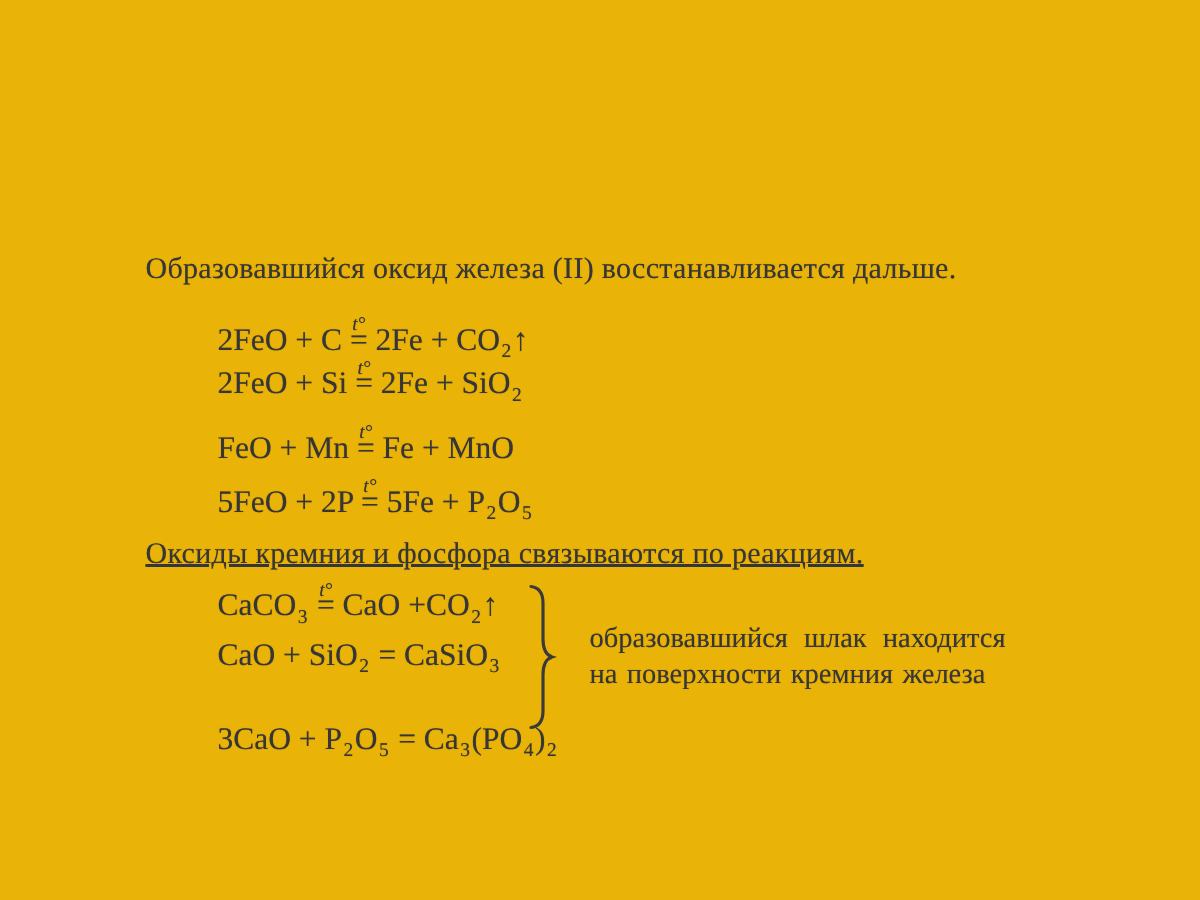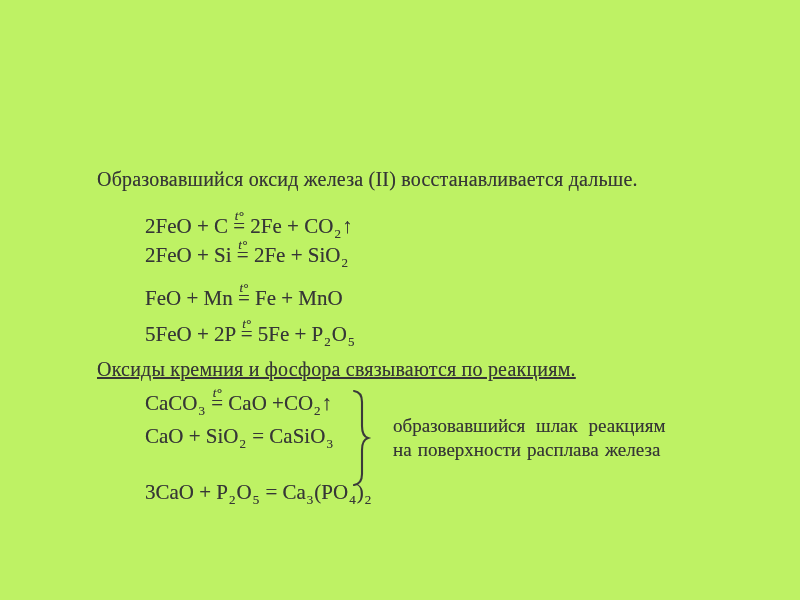--- a/index.html
+++ b/index.html
@@ -32,21 +32,21 @@
     font-size:13px;font-style:italic;white-space:nowrap;
   }
   .brace{position:absolute;left:350px;top:389px;}
   .note{position:absolute;left:393px;top:414px;font-size:19px;line-height:24px;}
   .note .l1{word-spacing:6px;white-space:pre;}
   .note .l2{word-spacing:1.5px;white-space:pre;}
 </style>
 </head>
 <body>
 
-<div class="canvas" style="background: #bef264; color: rgb(54, 54, 54);">
+<div class="canvas" style="background: #eab308; color: rgb(54, 54, 54);">
 
   <div class="line heading">Образовавшийся оксид железа (II) восстанавливается дальше.</div>
 
   <div class="line eq" id="e1">2FeO + C <span class="teq"><span class="tmark">t°</span>=</span> 2Fe + CO<span class="sb">2</span>↑</div>
   <div class="line eq" id="e2">2FeO + Si <span class="teq"><span class="tmark">t°</span>=</span> 2Fe + SiO<span class="sb">2</span></div>
   <div class="line eq" id="e3">FeO + Mn <span class="teq"><span class="tmark">t°</span>=</span> Fe + MnO</div>
   <div class="line eq" id="e4">5FeO + 2P <span class="teq"><span class="tmark">t°</span>=</span> 5Fe + P<span class="sb">2</span>O<span class="sb">5</span></div>
 
   <div class="line midtext">Оксиды кремния и фосфора связываются по реакциям.</div>
 
@@ -54,17 +54,17 @@
   <div class="line eq" id="e6">CaO + SiO<span class="sb">2</span> = CaSiO<span class="sb">3</span></div>
   <div class="line eq" id="e7">3CaO + P<span class="sb">2</span>O<span class="sb">5</span> = Ca<span class="sb">3</span>(PO<span class="sb">4</span>)<span class="sb">2</span></div>
 
   <div class="brace">
     <svg width="22" height="98" viewBox="0 0 22 98" aria-hidden="true">
       <path d="M4 2 Q12 3 12 13 L12 37 Q12 47 18 49 Q12 51 12 61 L12 85 Q12 95 4 96" fill="none" stroke="#3a3a3a" stroke-width="2.1" stroke-linecap="round"></path>
     </svg>
   </div>
 
   <div class="note">
-    <div class="l1">образовавшийся шлак реакциям</div>
-    <div class="l2">на поверхности расплава железа</div>
+    <div class="l1">образовавшийся шлак находится</div>
+    <div class="l2">на поверхности кремния железа</div>
   </div>
 
 </div>
 
 </body></html>

